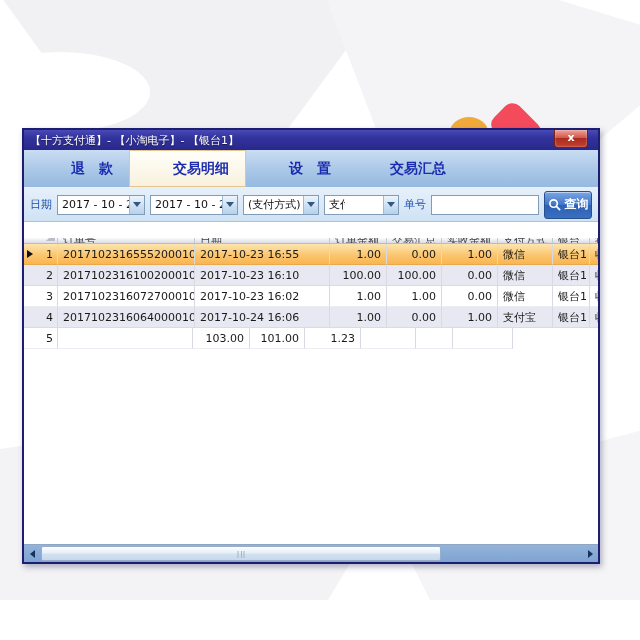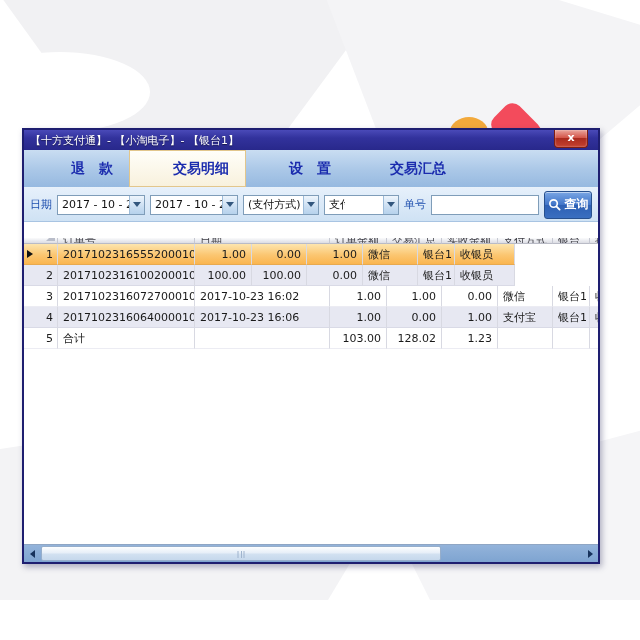--- a/index.html
+++ b/index.html
@@ -245,20 +245,23 @@
           <div class="th c8">操作员</div>
         </div>
         <div class="tr selected">
           <div class="td c0 num">
             <span class="row-marker"></span>
             <span>1</span>
           </div>
           <div class="td c1">
             <span>20171023165552000101171</span>
           </div>
+          <div class="td c2">
+            <span>2017-10-23 16:55</span>
+          </div>
           <div class="td c3 num">
             <span>1.00</span>
           </div>
           <div class="td c4 num">
             <span>0.00</span>
           </div>
           <div class="td c5 num">
             <span>1.00</span>
           </div>
           <div class="td c6">
@@ -271,20 +274,23 @@
             <span>收银员</span>
           </div>
         </div>
         <div class="tr even">
           <div class="td c0 num">
             <span>2</span>
           </div>
           <div class="td c1">
             <span>20171023161002000101480</span>
           </div>
+          <div class="td c2">
+            <span>2017-10-23 16:10</span>
+          </div>
           <div class="td c3 num">
             <span>100.00</span>
           </div>
           <div class="td c4 num">
             <span>100.00</span>
           </div>
           <div class="td c5 num">
             <span>0.00</span>
           </div>
           <div class="td c6">
@@ -327,21 +333,21 @@
           </div>
         </div>
         <div class="tr even">
           <div class="td c0 num">
             <span>4</span>
           </div>
           <div class="td c1">
             <span>20171023160640000101735</span>
           </div>
           <div class="td c2">
-            <span>2017-10-23 16:06</span>
+            <span>2017-10-24 16:06</span>
           </div>
           <div class="td c3 num">
             <span>1.00</span>
           </div>
           <div class="td c4 num">
             <span>0.00</span>
           </div>
           <div class="td c5 num">
             <span>1.00</span>
           </div>
@@ -352,31 +358,28 @@
             <span>银台1</span>
           </div>
           <div class="td c8">
             <span>收银员</span>
           </div>
         </div>
         <div class="tr odd">
           <div class="td c0 num">
             <span>5</span>
           </div>
-          <div class="td c1">
-            <span>合计</span>
-          </div>
           <div class="td c2">
             <span></span>
           </div>
           <div class="td c3 num">
             <span>103.00</span>
           </div>
           <div class="td c4 num">
-            <span>128.02</span>
+            <span>101.00</span>
           </div>
           <div class="td c5 num">
             <span>1.23</span>
           </div>
           <div class="td c6">
             <span></span>
           </div>
           <div class="td c7">
             <span></span>
           </div>

